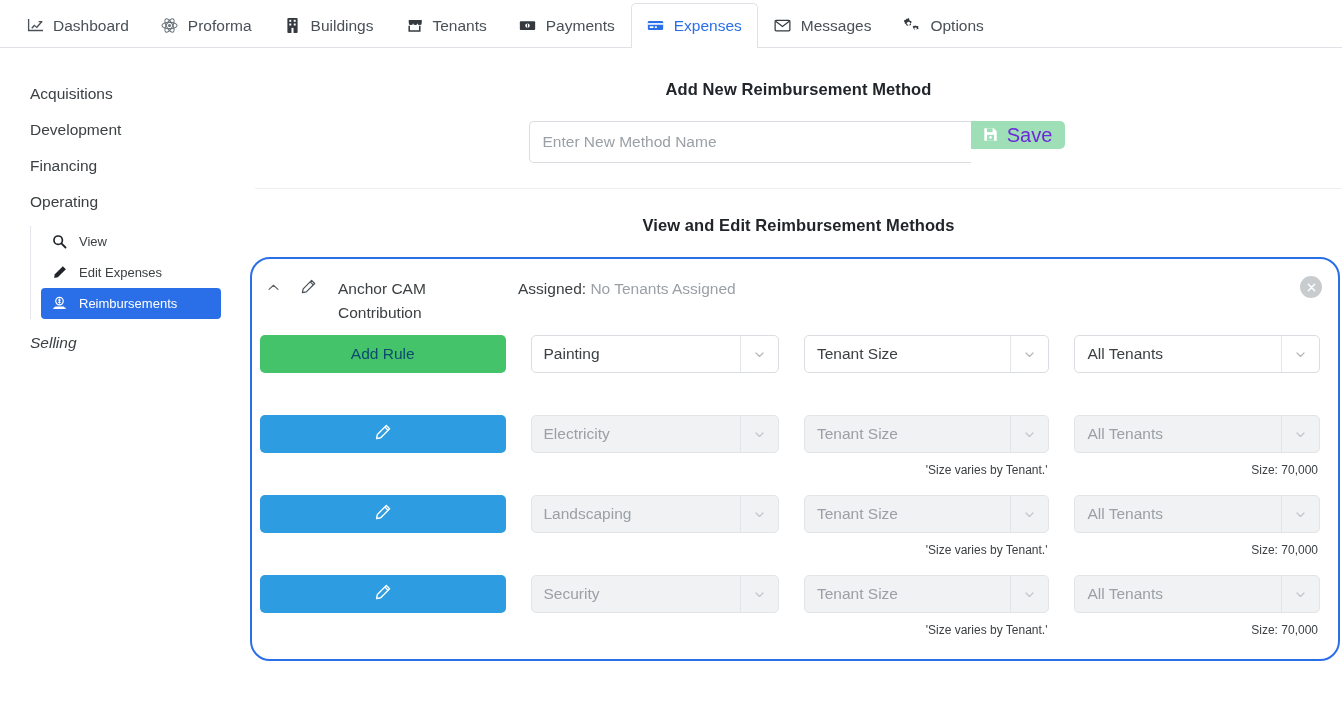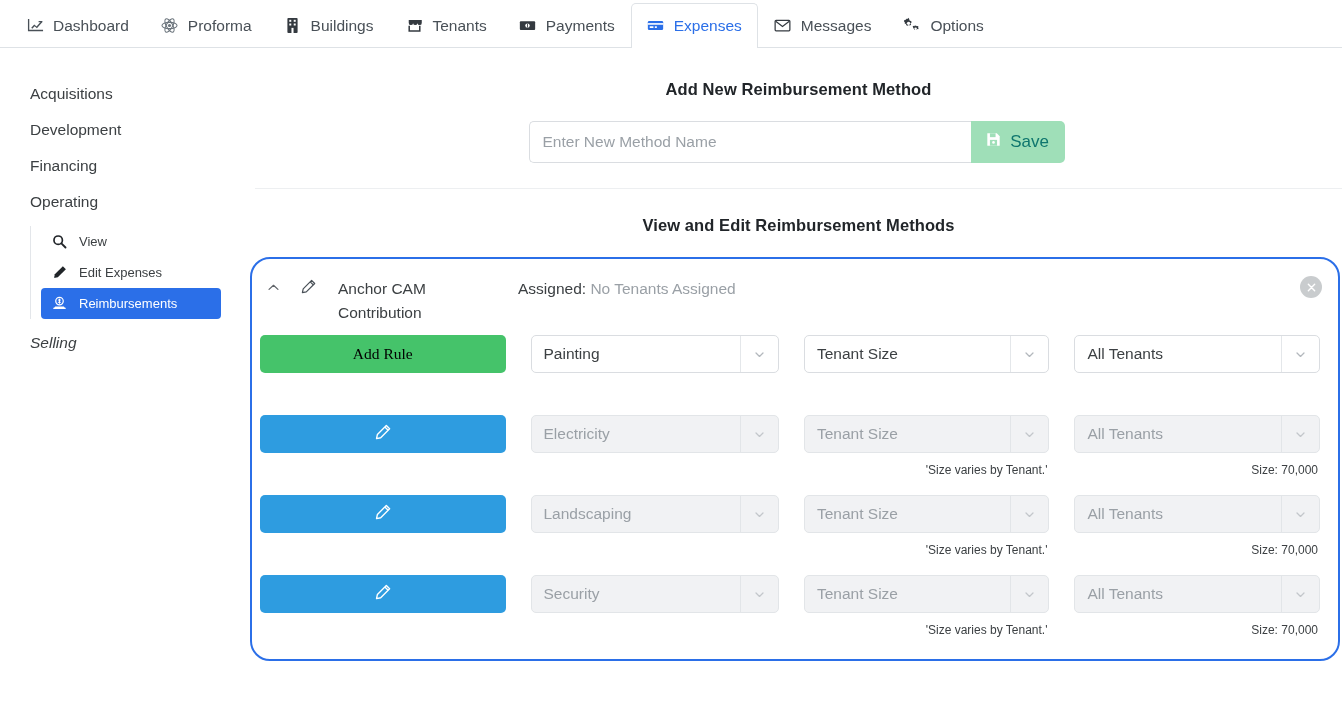--- a/index.html
+++ b/index.html
@@ -121,27 +121,27 @@
     background: #fff;
     font-family: "Liberation Sans", sans-serif;
   }
   .method-input::placeholder { color: #9aa0a6; }
   .save-btn {
     display: flex;
     align-items: center;
     justify-content: center;
     gap: 9px;
     width: 94px;
-    height: 42px;
+    height: 28px;
     background: #9fdfb8;
-    color: #0f766e;
+    color: #6d28d9;
     border: none;
     border-top-right-radius: 5px;
     border-bottom-right-radius: 5px;
-    font-size: 17px;
+    font-size: 20px;
     cursor: default;
     font-family: "Liberation Sans", sans-serif;
   }
   .divider {
     height: 1px;
     background: #edeff1;
     margin: 25px 0 0 0;
   }
 
   
@@ -216,26 +216,26 @@
 
   .cell { display: flex; flex-direction: column; }
   .cell-btn { width: 247px; }
   .cell-sel { width: 250px; }
   .cell-sel-b { width: 247px; }
   .cell-sel-c { width: 247px; }
 
   .btn-add {
     height: 38px;
     background: #45c36a;
-    color: #000000;
+    color: #0c4a6e;
     border: none;
     border-radius: 5px;
     font-size: 15.5px;
     cursor: pointer;
-    font-family: Liberation Serif, serif;
+    font-family: Liberation Sans, sans-serif;
     display: flex; align-items: center; justify-content: center;
   }
   .btn-edit {
     height: 38px;
     background: #2e9ce0;
     color: #fff;
     border: none;
     border-radius: 5px;
     cursor: pointer;
     display: flex; align-items: center; justify-content: center;

